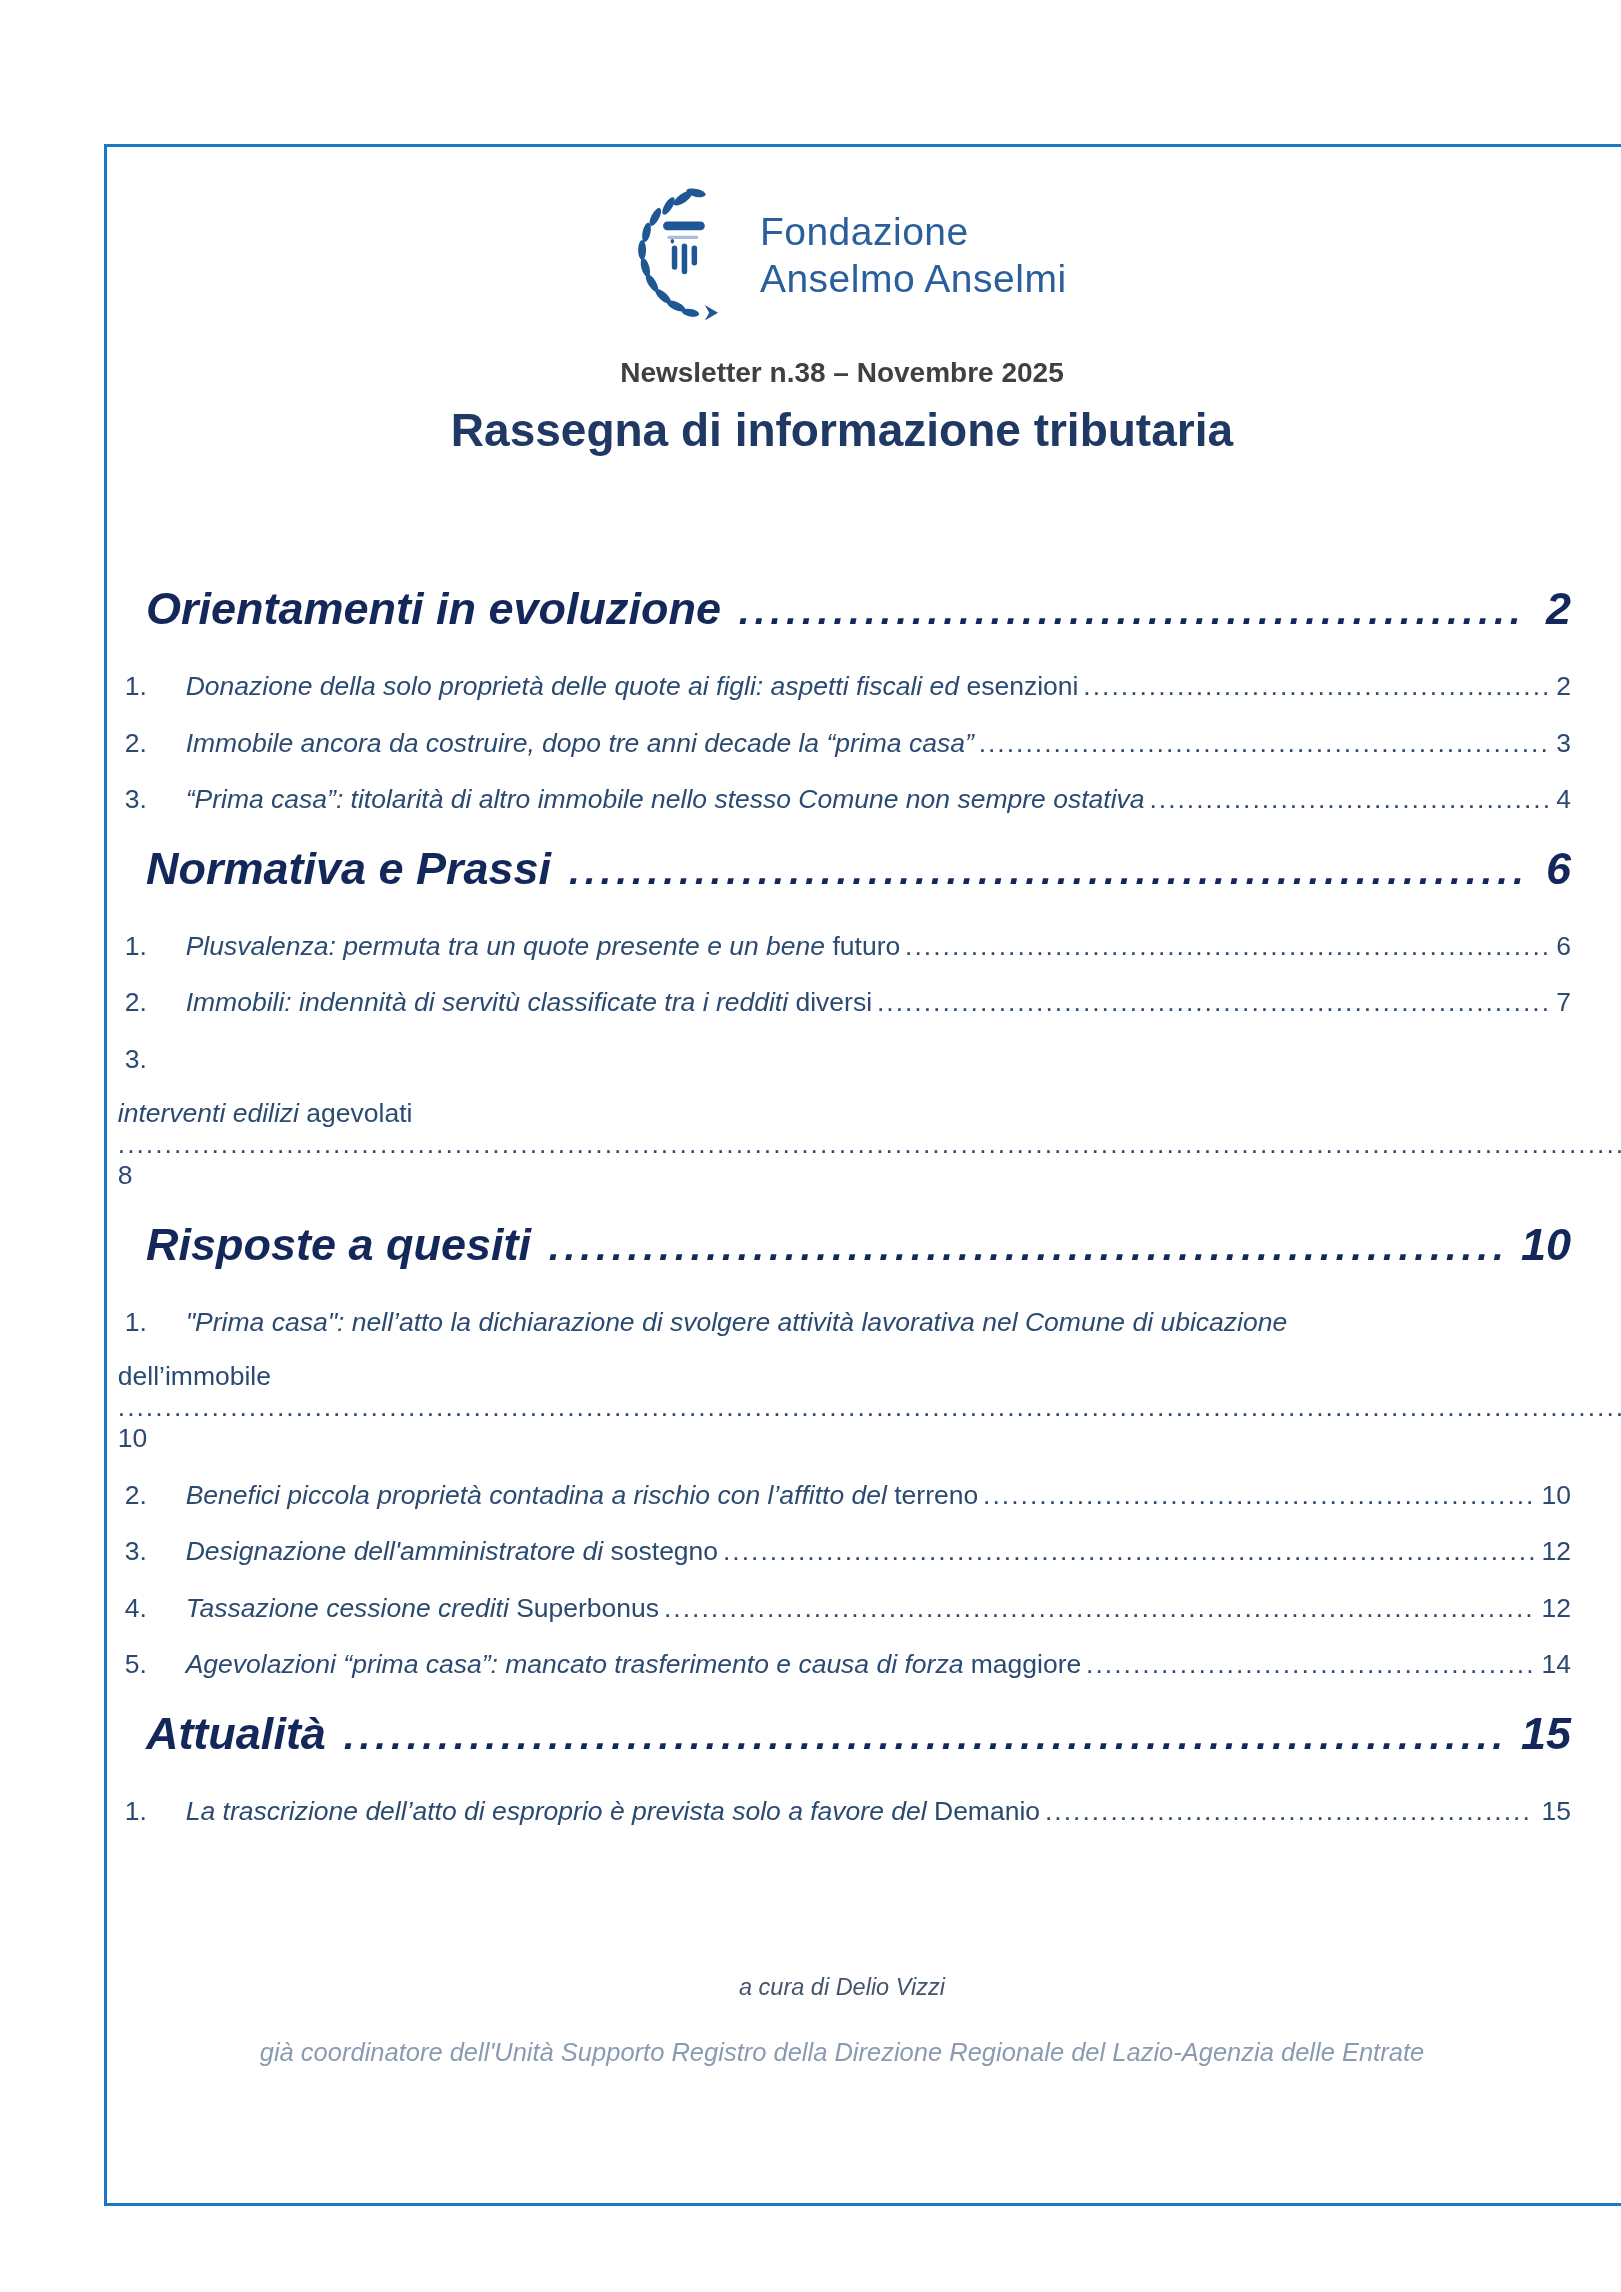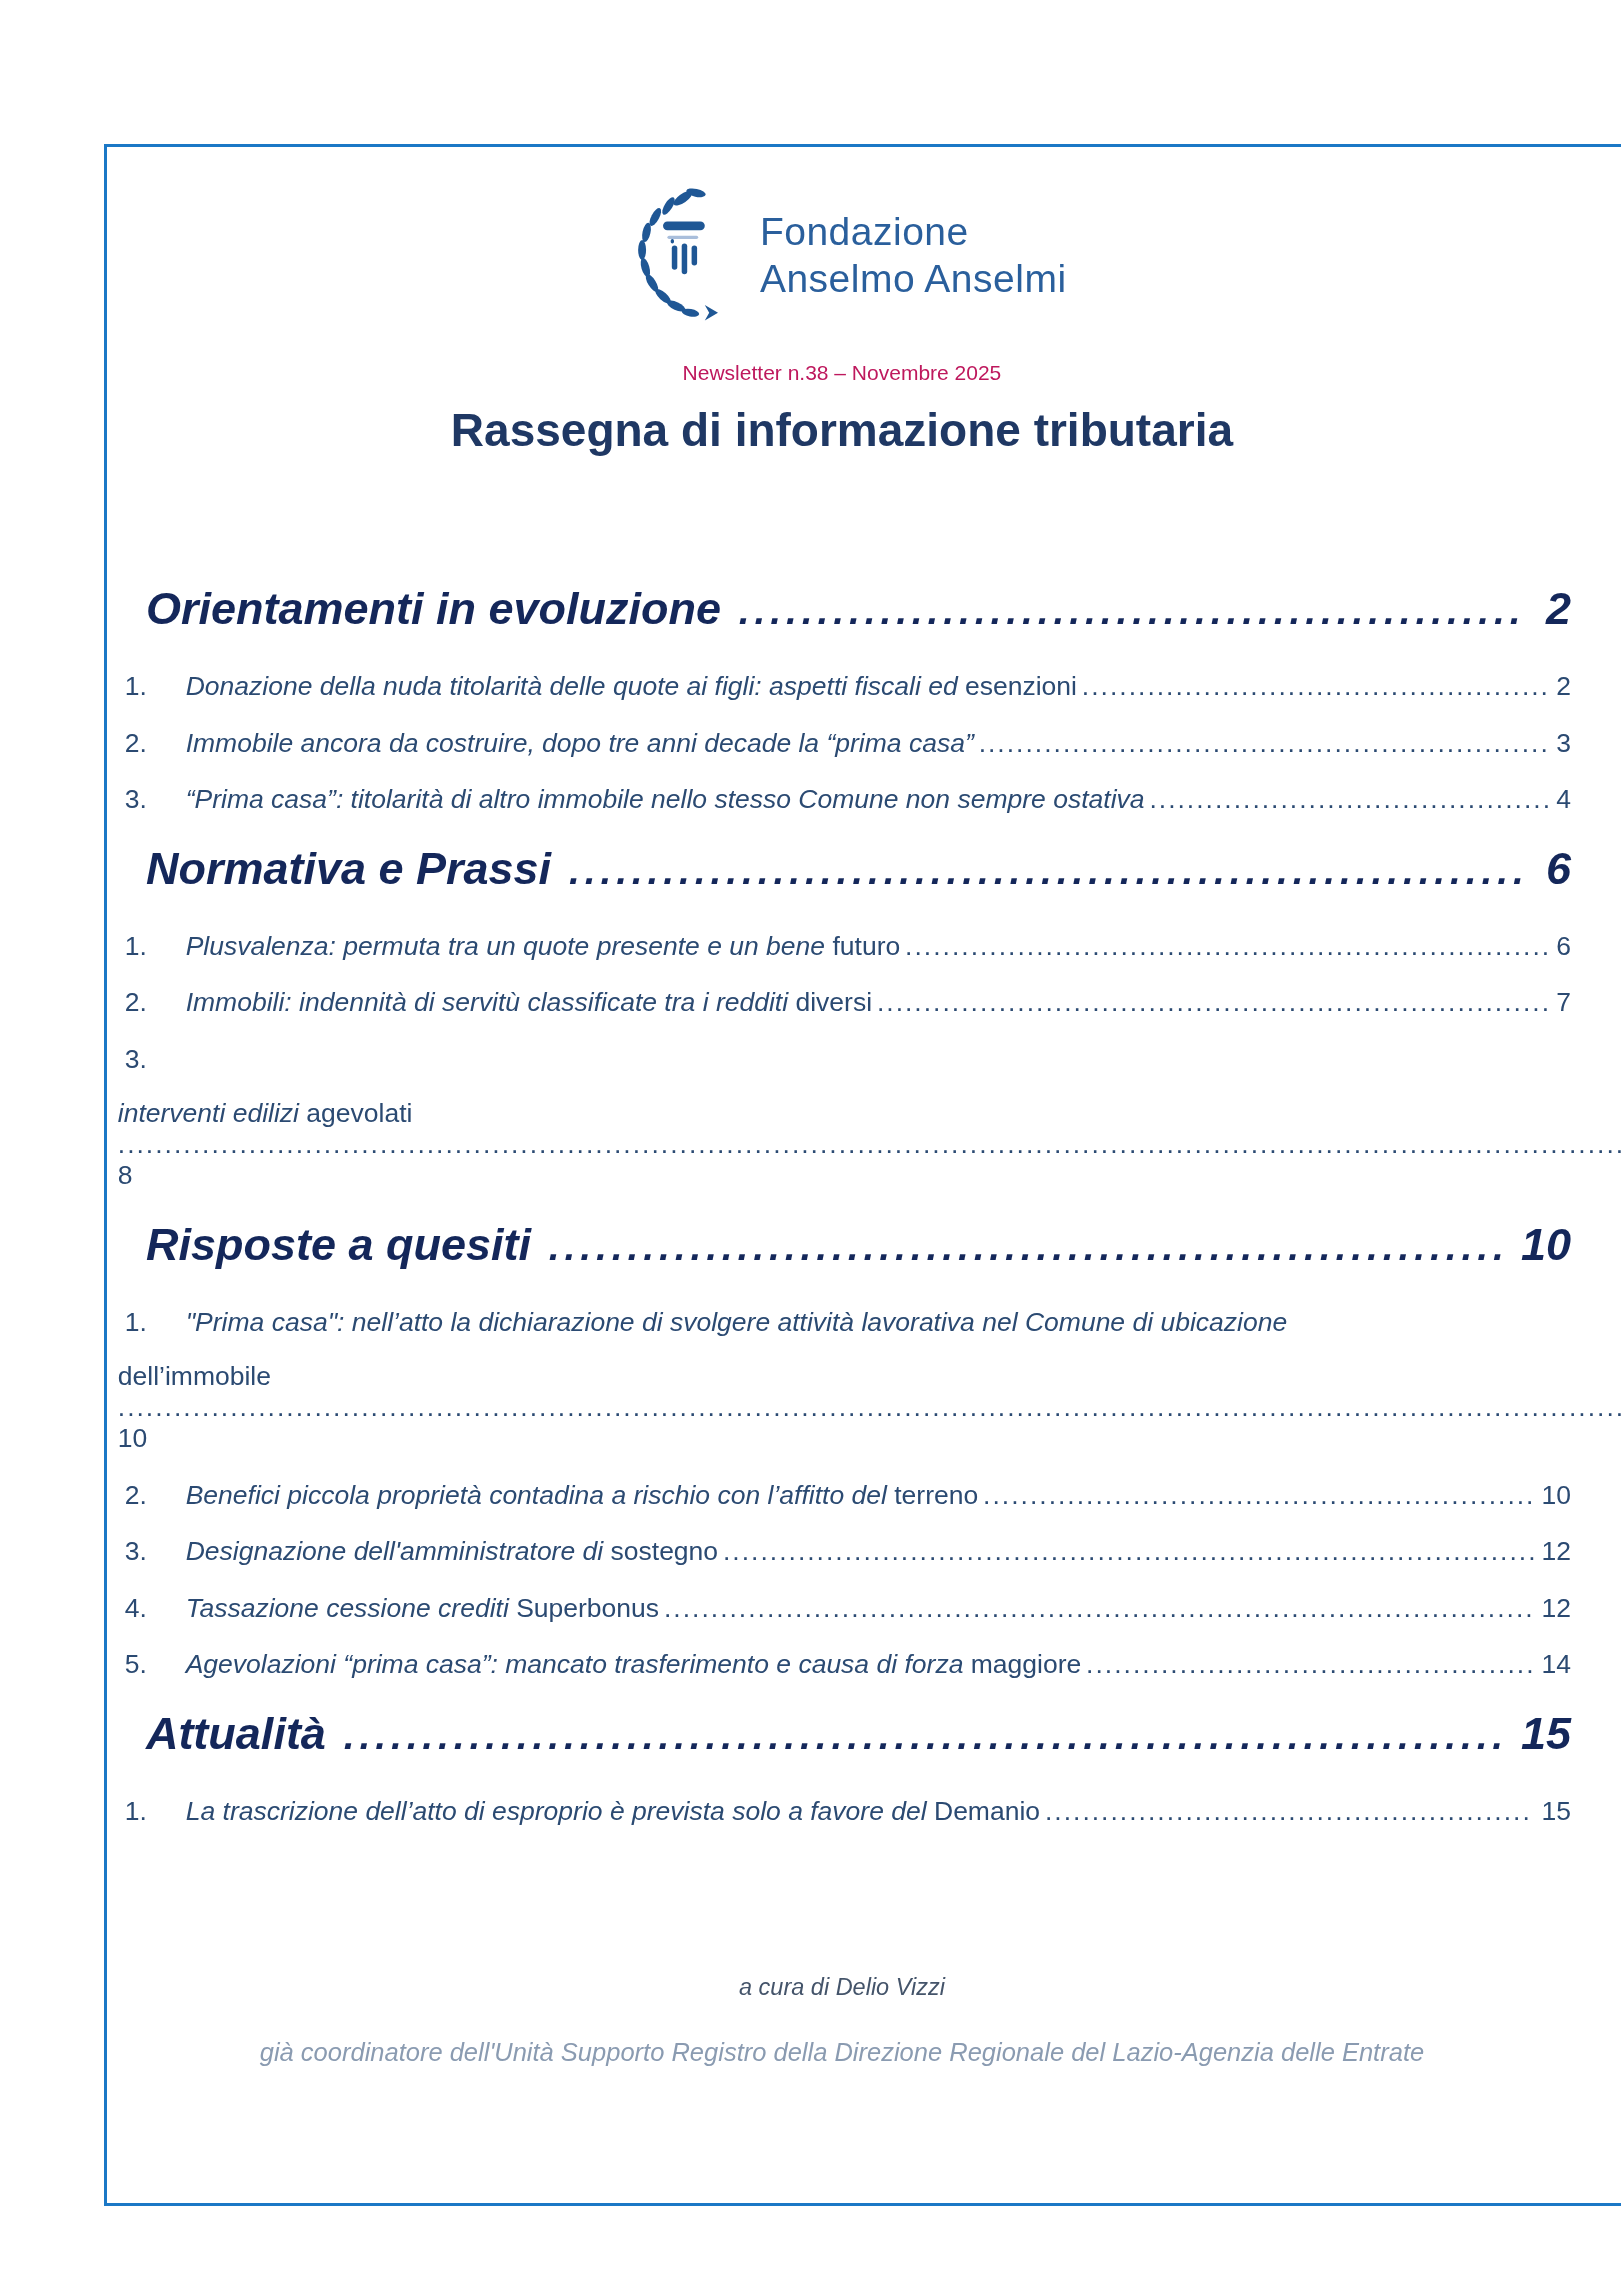--- a/index.html
+++ b/index.html
@@ -10,21 +10,21 @@
   }
   .sheet {
     position:absolute; left:104px; top:144px; width:1548px; height:2062px;
     border:3.9px solid #1b78c6; box-sizing:border-box;
     padding:33px 78px 0 5.9px;
   }
   
   .logo-row { display:flex; justify-content:center; align-items:center; gap:17.6px; margin-top:2px; height:147px; }
   .logo-icon { width:125px; height:143px; flex:0 0 auto; }
   .logo-text { color:#2a5f9c; font-size:39px; line-height:1.18; letter-spacing:0.5px; font-weight:400; }
-  .newsletter { text-align:center; margin-top:23.5px; font-size:21px; line-height:39px; font-weight:normal; color:#be185d; }
+  .newsletter { text-align:center; margin-top:23.5px; font-size:28px; line-height:39px; font-weight:bold; color:#404040; }
   .doc-title  { text-align:center; margin-top:11.8px; font-size:46px; line-height:55px; font-weight:bold; color:#1f3864; }
 
   
   .toc { margin-top:123px; color:#2b4a72; }
   .toc-heading {
     display:flex; align-items:baseline;
     font-size:45px; line-height:55px; font-weight:bold; font-style:italic;
     color:#14275a; margin:0 0 0 33px;gap:8px;
   }
   .h-title { white-space:nowrap; }
@@ -94,21 +94,21 @@
 
   <div class="toc" id="toc">
       <div class="toc-heading">
         <span class="h-title">Orientamenti in evoluzione</span>
         <span class="h-leader"></span>
         <span class="h-page">2</span>
       </div>
       <div class="toc-items">
         <div class="toc-item">
           <span class="toc-num">1.</span>
-          <span class="toc-text"><i>Donazione della nuda titolarità delle quote ai figli: aspetti fiscali ed</i> esenzioni</span>
+          <span class="toc-text"><i>Donazione della solo proprietà delle quote ai figli: aspetti fiscali ed</i> esenzioni</span>
           <span class="leader"></span>
           <span class="pageno">2</span>
         </div>
         <div class="toc-item">
           <span class="toc-num">2.</span>
           <span class="toc-text"><i>Immobile ancora da costruire, dopo tre anni decade la “prima casa”</i></span>
           <span class="leader"></span>
           <span class="pageno">3</span>
         </div>
         <div class="toc-item">

